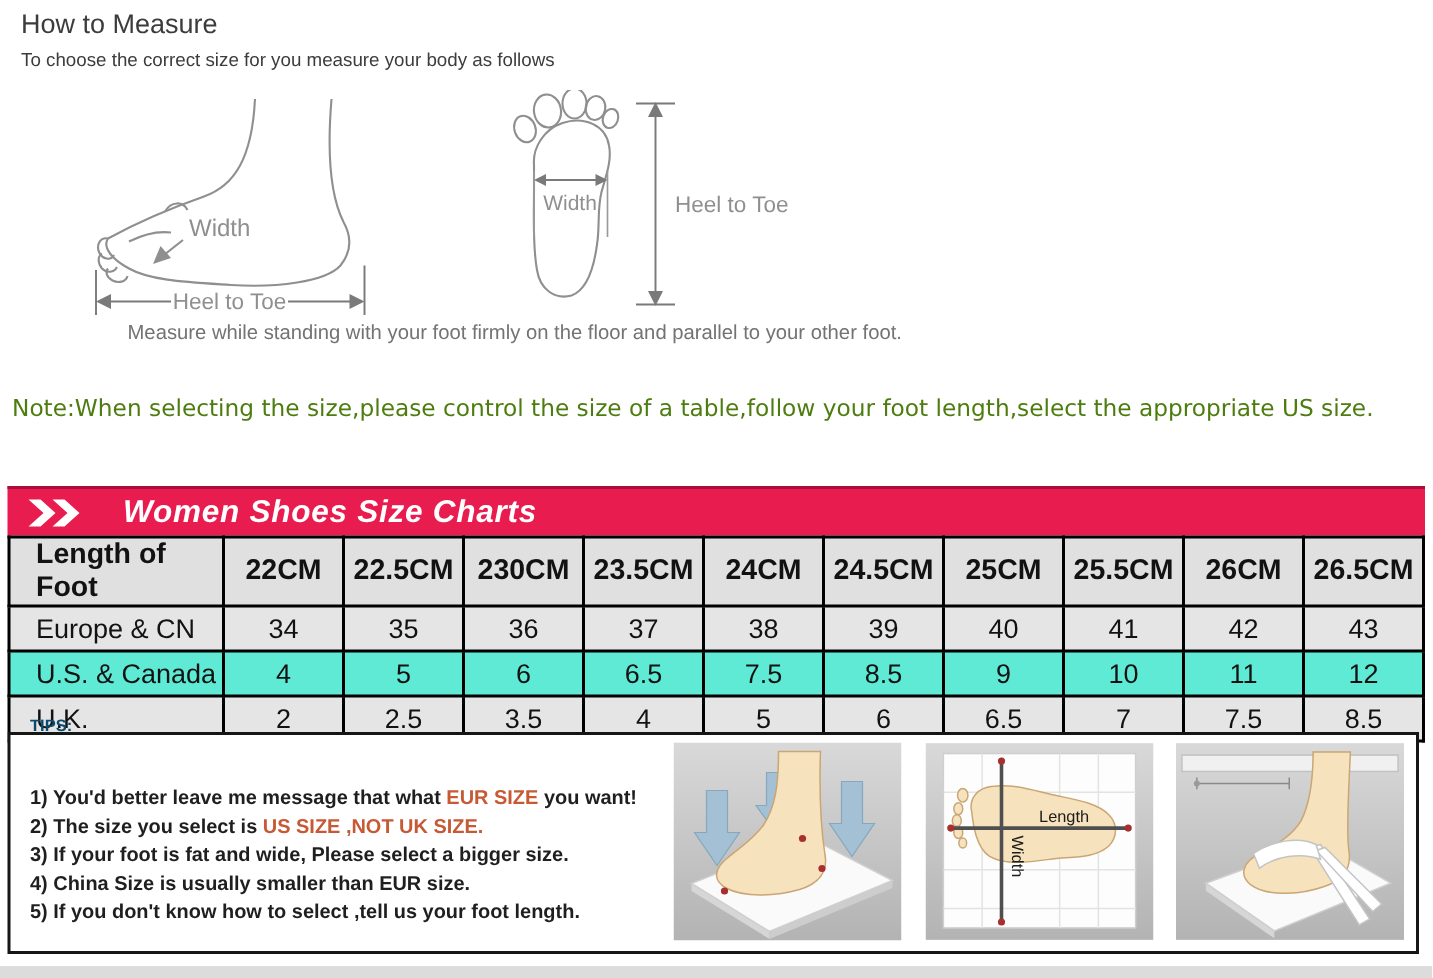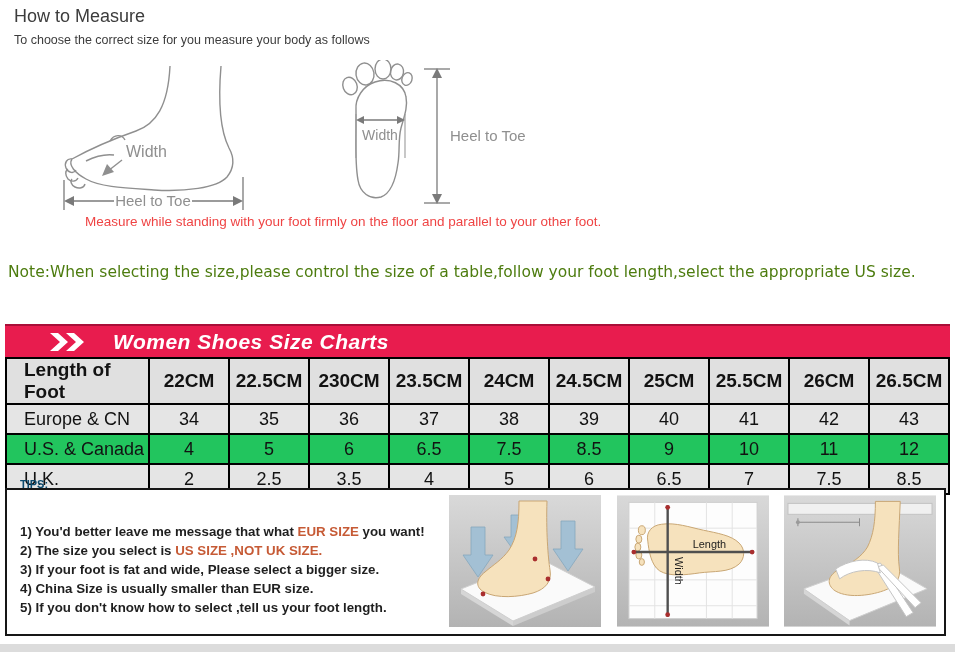--- a/index.html
+++ b/index.html
@@ -5,41 +5,41 @@
   html,body{margin:0;padding:0;background:#fff;}
   #page{position:relative;width:955px;height:652px;background:#fff;overflow:hidden;
         font-family:"Liberation Sans",sans-serif;color:#333;}
   .abs{position:absolute;}
 
   
   #title{left:14px;top:6px;font-size:18px;color:#3c3c3c;}
   #subtitle{left:14px;top:33px;font-size:12.5px;color:#3c3c3c;}
 
   
-  #caption{left:85px;top:214px;font-size:13.5px;color:#ef4444;}
+  #caption{left:85px;top:214px;font-size:13.5px;color:#737373;}
 
   
   #note{left:8px;top:259px;width:938px;font-size:15.5px;line-height:26px;
         color:#4d7c0f;font-family:"DejaVu Sans",sans-serif;}
 
   
   #banner{left:5px;top:324px;width:945px;height:33px;background:#e81c4e;
-          border-top:2px solid #a90f38;display:flex;align-items:center;box-sizing:border-box;padding-left:31px;}
+          border-top:2px solid #a90f38;display:flex;align-items:center;box-sizing:border-box;}
   #banner .chev{margin-left:13px;display:flex;}
   #banner .btitle{margin-left:26px;color:#fff;font-size:21px;font-weight:bold;
                   font-style:italic;letter-spacing:.5px;}
 
   
   #sizetable{left:5px;top:357px;}
   table.size-table{border-collapse:collapse;table-layout:fixed;width:945px;}
   table.size-table td{border:2px solid #000;height:28px;text-align:center;
                       font-size:18px;color:#121212;padding:0;background:#e5e5e5;}
   table.size-table td.lbl{text-align:left;padding-left:17px;}
   table.size-table tr.hdr td{background:#e0e0e0;font-weight:bold;font-size:19px;}
-  table.size-table tr.shade td{background:#22c55e;margin-left:44px;}
+  table.size-table tr.shade td{background:#5eead4;margin-left:44px;}
 
   
   #tipsbox{left:5px;top:488px;width:941px;height:148px;border:2px solid #161616;
            box-sizing:border-box;background:#fff;}
   #tips-title{left:20px;top:478px;font-size:11px;font-weight:bold;color:#0c4a6e;}
   .tipline{position:absolute;left:20px;font-size:13.3px;color:#1f1f1f;white-space:nowrap;font-weight:bold;}
   .tipline .hl{color:#c65a35;}
 
   
   .panel{position:absolute;top:495px;width:152px;height:132px;}

